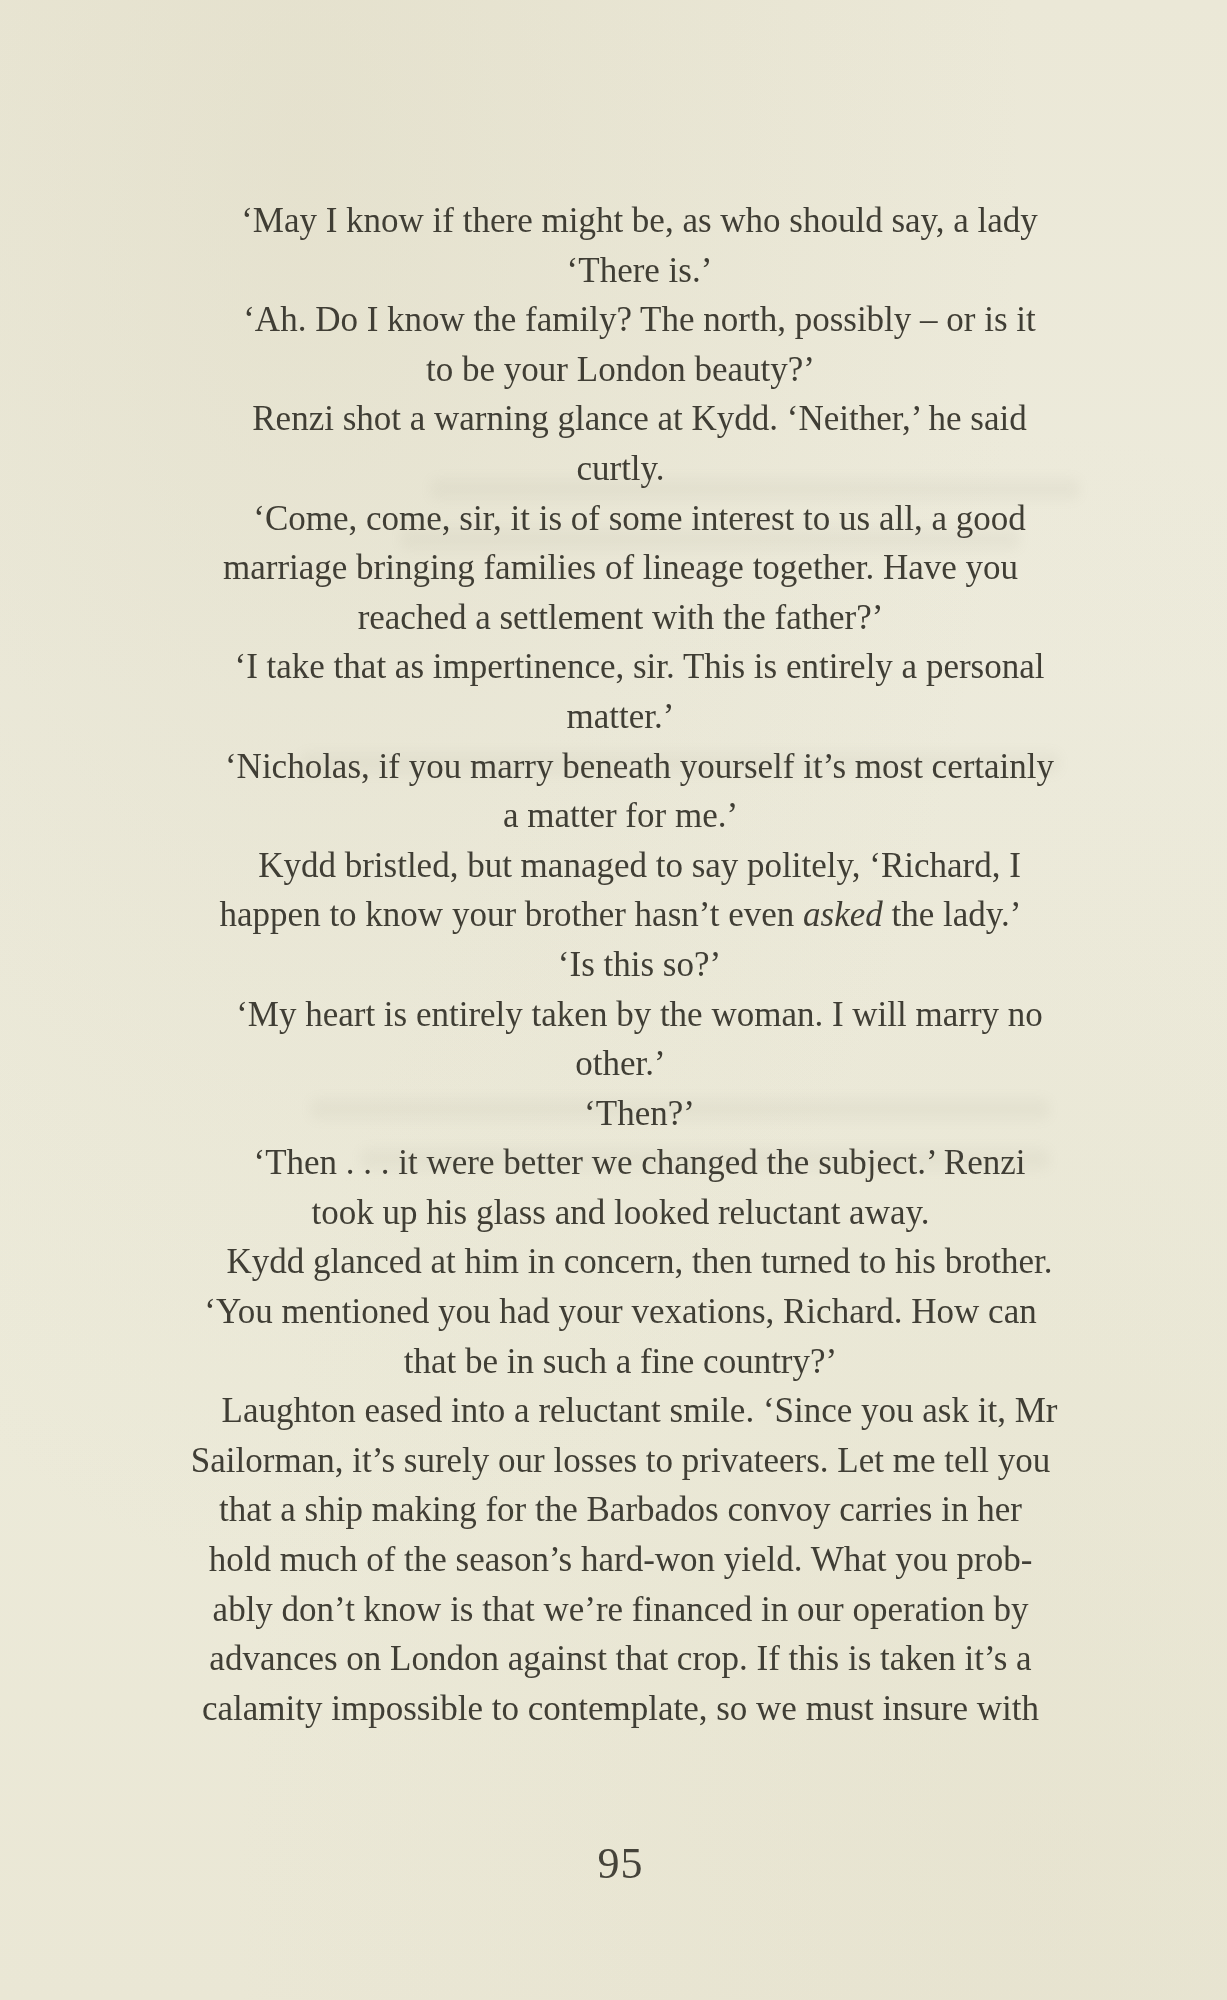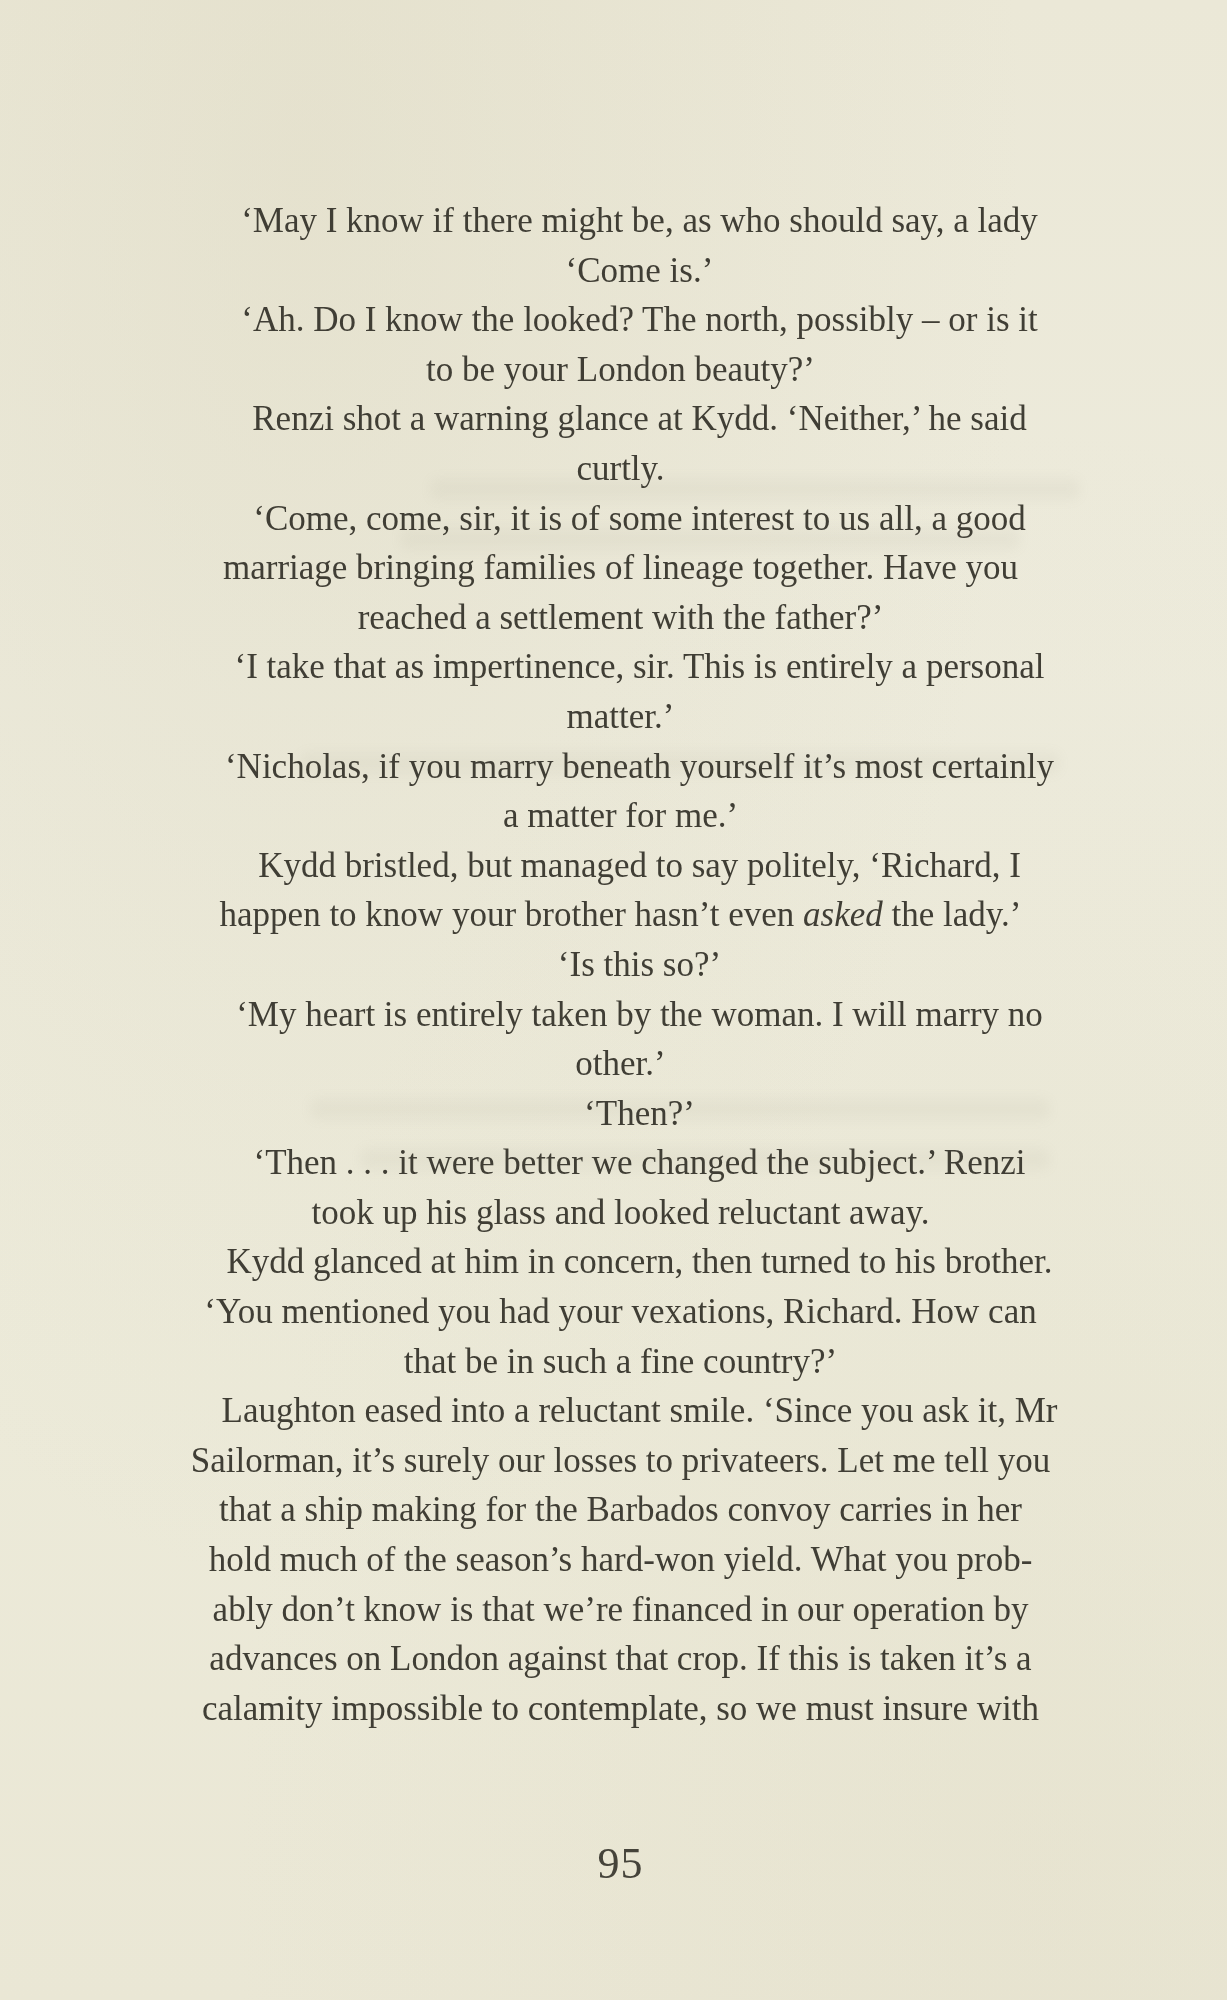--- a/index.html
+++ b/index.html
@@ -63,22 +63,22 @@
 <body>
 
 <div class="page">
   <div class="smudge" style="left:430px; top:478px; width:650px; height:22px;"></div>
   <div class="smudge" style="left:400px; top:528px; width:620px; height:22px;"></div>
   <div class="smudge" style="left:300px; top:752px; width:760px; height:22px;"></div>
   <div class="smudge" style="left:310px; top:1098px; width:740px; height:22px;"></div>
   <div class="smudge" style="left:360px; top:1148px; width:690px; height:22px;"></div>
   <div class="text-block">
       <div class="line indent justify"><span>‘May I know if there might be, as who should say, a lady</span></div>
-      <div class="line indent"><span>‘Come is.’</span></div>
-      <div class="line indent justify"><span>‘Ah. Do I know the looked? The north, possibly – or is it</span></div>
+      <div class="line indent"><span>‘There is.’</span></div>
+      <div class="line indent justify"><span>‘Ah. Do I know the family? The north, possibly – or is it</span></div>
       <div class="line"><span>to be your London beauty?’</span></div>
       <div class="line indent justify"><span>Renzi shot a warning glance at Kydd. ‘Neither,’ he said</span></div>
       <div class="line"><span>curtly.</span></div>
       <div class="line indent justify"><span>‘Come, come, sir, it is of some interest to us all, a good</span></div>
       <div class="line justify"><span>marriage bringing families of lineage together. Have you</span></div>
       <div class="line"><span>reached a settlement with the father?’</span></div>
       <div class="line indent justify"><span>‘I take that as impertinence, sir. This is entirely a personal</span></div>
       <div class="line"><span>matter.’</span></div>
       <div class="line indent justify"><span>‘Nicholas, if you marry beneath yourself it’s most certainly</span></div>
       <div class="line"><span>a matter for me.’</span></div>

